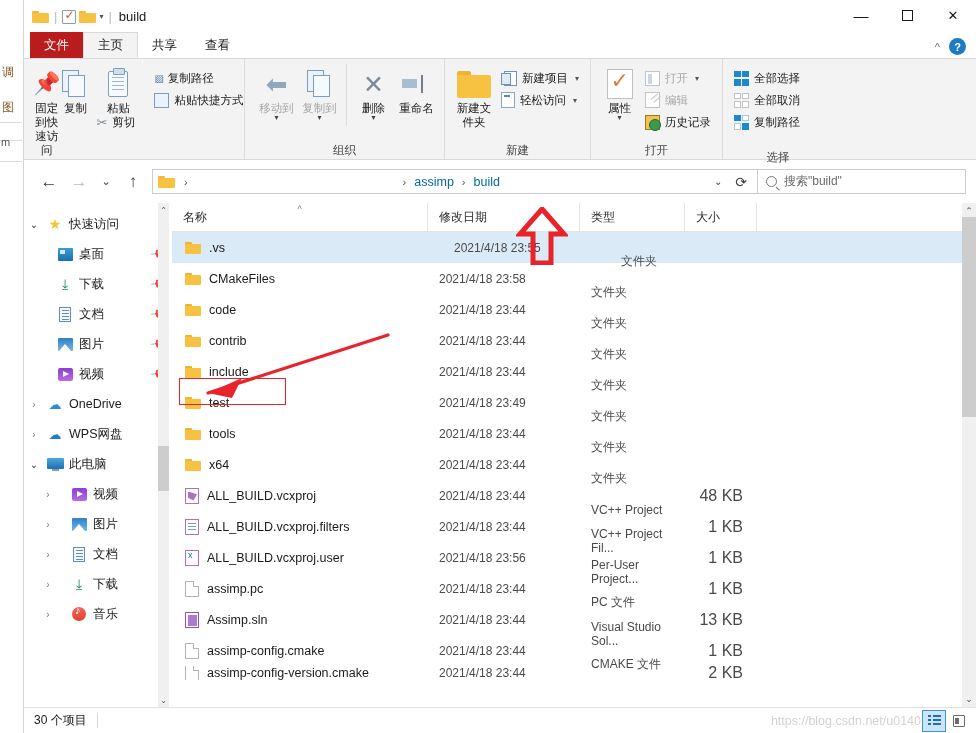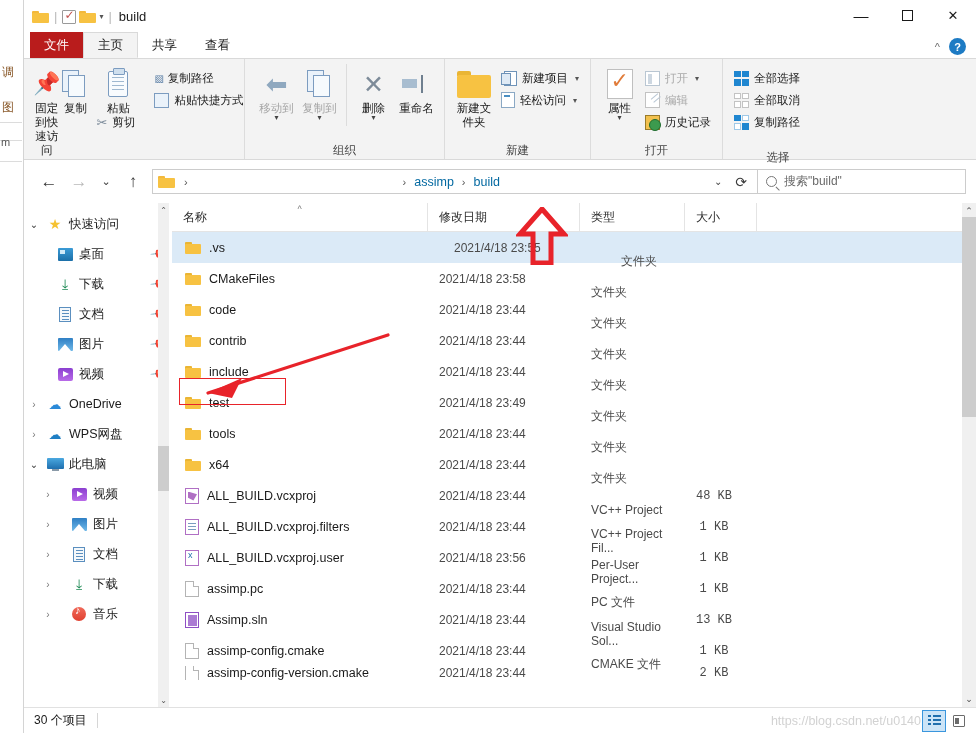--- a/index.html
+++ b/index.html
@@ -317,21 +317,21 @@
 
   .rows { position: relative; }
   .row {
     height: 31px; display: flex; align-items: center; font-size: 12.5px; color: #1a1a1a;
     position: relative;
   }
   .row.sel { background: #dbeaf7; gap: 15px; }
   .cell-name { width: 256px; display: flex; align-items: center; gap: 8px; padding-left: 13px; flex:none; }
   .cell-date { width: 152px; padding-left: 11px; color: #4a4a4a; flex:none; font-size:12px; }
   .cell-type { width: 105px; padding-left: 11px; color: #4a4a4a; flex:none; font-size:12px;margin-top:28px; }
-  .cell-size { width: 72px; padding-right: 14px; text-align: center; color: #4a4a4a; flex:none; font-size:12px;font-family:Liberation Mono, monospace; }
+  .cell-size { width: 72px; padding-right: 14px; text-align: right; color: #4a4a4a; flex:none; font-size:16px; }
   .rowfolder { width: 16px; height: 13px; position: relative; flex:none; }
   .rowfolder::before{content:"";position:absolute;left:0;top:1px;width:7px;height:3px;background:#eab534;border-radius:1px 1px 0 0;}
   .rowfolder::after{content:"";position:absolute;left:0;top:3px;width:16px;height:10px;background:#f7c242;border-radius:1px;}
   .filei { width: 14px; height: 16px; flex:none; position: relative; }
   .filei.blank { background:#fff; border:1px solid #b4b4b4; }
   .filei.blank::after{content:"";position:absolute;right:-1px;top:-1px;width:5px;height:5px;background:#fff;border-left:1px solid #b4b4b4;border-bottom:1px solid #b4b4b4;}
   .filei.vcx { background:#fff; border:1px solid #b06fc4; }
   .filei.vcx::after{content:"";position:absolute;left:2px;top:3px;width:9px;height:9px;background:#b06fc4;clip-path:polygon(0 0,100% 30%,60% 100%,0 70%);}
   .filei.vcxf { background:#fff; border:1px solid #b06fc4; }
   .filei.vcxf::after{content:"";position:absolute;left:2px;top:3px;width:8px;height:1px;background:#7a9dc0;box-shadow:0 3px 0 #7a9dc0,0 6px 0 #7a9dc0;}

